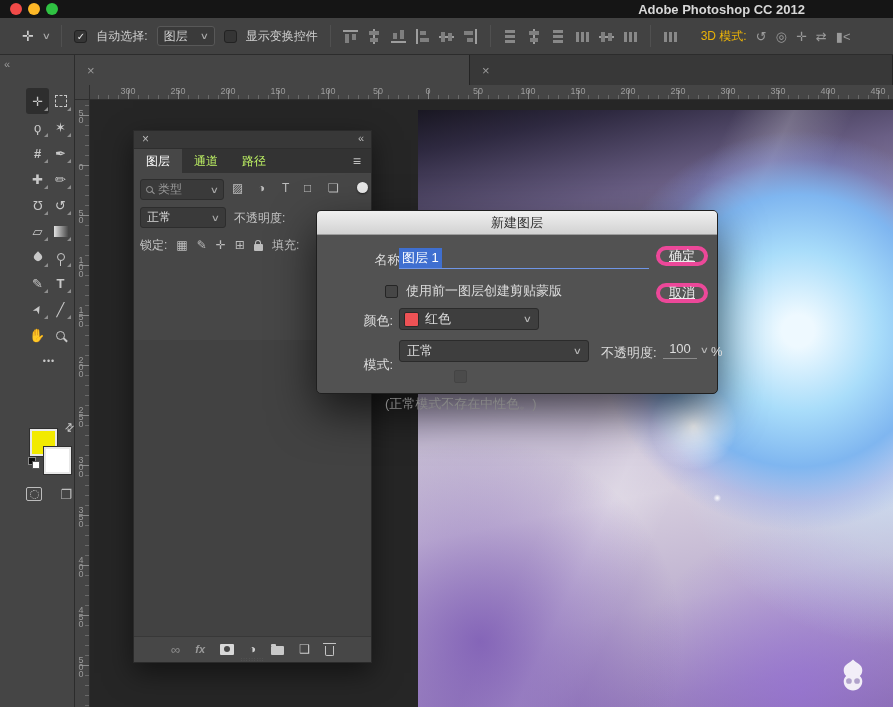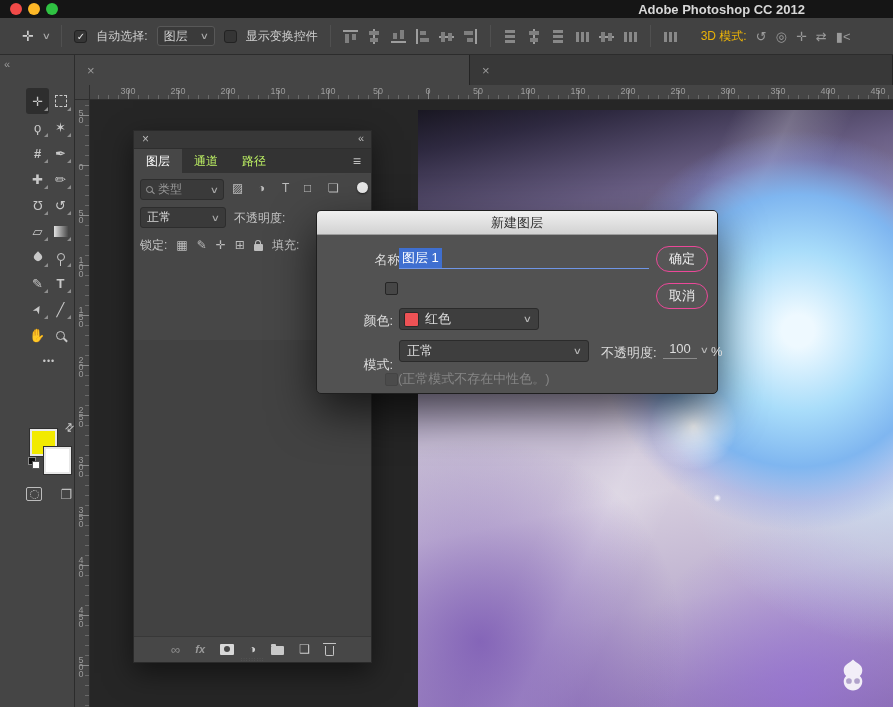--- a/index.html
+++ b/index.html
@@ -163,38 +163,38 @@
   .dlg{position:absolute;left:316px;top:210px;width:402px;height:184px;background:#525252;border:1px solid #1f1f1f;
        border-radius:5px;box-shadow:0 18px 45px rgba(0,0,0,.65);z-index:20;color:#dcdcdc;font-size:13px;}
   .dlg-title{position:absolute;left:0;top:0;width:100%;height:24px;border-radius:4px 4px 0 0;
              background:linear-gradient(#f0f0f0,#d2d2d2);border-bottom:1px solid #9d9d9d;
              display:flex;align-items:center;justify-content:center;color:#2e2e2e;font-weight:500;}
   .dlg .lab{position:absolute;width:42px;text-align:right;}
   .d-name-lab{left:45px;top:40px;}
   .d-name-field{position:absolute;left:82px;top:36px;width:250px;height:22px;border-bottom:1.5px solid #6f95e6;
                 display:flex;align-items:center;}
   .d-name-sel{background:#3f6fd0;color:#fff;padding:1px 3px;}
-  .d-btn{position:absolute;left:339px;width:52px;height:26px;border:1px solid #ec4899;border-radius:13px;
-         background:#565656;display:flex;align-items:center;justify-content:center;color:#ececec;}
+  .d-btn{position:absolute;left:339px;width:52px;height:20px;border:4px solid #ec4899;border-radius:13px;
+         background:#565656;display:flex;align-items:center;justify-content:center;color:#ececec;text-decoration:underline;}
   .d-ok{top:35px;} .d-cancel{top:72px;}
   .d-clip{position:absolute;left:68px;top:71px;display:flex;align-items:center;gap:8px;}
   .d-cb{width:13px;height:13px;background:#464646;border:1px solid #252525;border-radius:2px;}
   .d-color-lab{left:34px;top:101px;}
   .d-color-dd{position:absolute;left:82px;top:97px;width:140px;height:22px;background:#3e3e3e;border:1px solid #2b2b2b;
               border-radius:3px;display:flex;align-items:center;gap:6px;padding:0 7px 0 4px;}
   .d-swatch{width:15px;height:15px;border-radius:2px;border:1px solid #2a2a2a;flex:none;}
   .d-chev{margin-left:auto;font-size:9px;color:#b8b8b8;transform:scaleX(1.4);}
   .d-mode-lab{left:34px;top:145px;}
   .d-mode-dd{position:absolute;left:82px;top:129px;width:190px;height:22px;background:#3e3e3e;border:1px solid #2b2b2b;
              border-radius:3px;display:flex;align-items:center;padding:0 7px;}
   .d-op-lab{position:absolute;left:284px;top:133px;}
   .d-op-val{position:absolute;left:346px;top:130px;width:34px;text-align:center;border-bottom:1px solid #8c8c8c;padding-bottom:2px;}
   .d-op-chev{position:absolute;left:384px;top:134px;font-size:9px;color:#b8b8b8;transform:scaleX(1.4);}
   .d-op-unit{position:absolute;left:394px;top:133px;}
-  .d-neutral{position:absolute;left:68px;top:159px;display:flex;align-items:center;gap:0;color:#858585;}
+  .d-neutral{position:absolute;left:68px;top:159px;display:flex;align-items:center;gap:12px;color:#858585;flex-direction:column;}
   .d-cb.dis{opacity:.55;border-color:#3a3a3a;}
 </style>
 </head>
 <body>
 
 <div class="win">
 
   <div class="titlebar">
     <span class="tl red"></span>
     <span class="tl yel"></span>
@@ -429,20 +429,21 @@
   <div class="dlg">
     <div class="dlg-title">新建图层</div>
     <span class="lab d-name-lab">名称:</span>
     <span class="d-name-field">
       <span class="d-name-sel">图层 1</span>
     </span>
     <span class="d-btn d-ok">确定</span>
     <span class="d-btn d-cancel">取消</span>
     <span class="d-clip">
       <span class="d-cb"></span>
+      <span>使用前一图层创建剪贴蒙版</span>
     </span>
     <span class="lab d-color-lab">颜色:</span>
     <span class="d-color-dd">
       <span class="d-swatch" style="background:#ee5255;"></span>
       <span>红色</span>
       <span class="d-chev">∨</span>
     </span>
     <span class="lab d-mode-lab">模式:</span>
     <span class="d-mode-dd">
       <span>正常</span>

